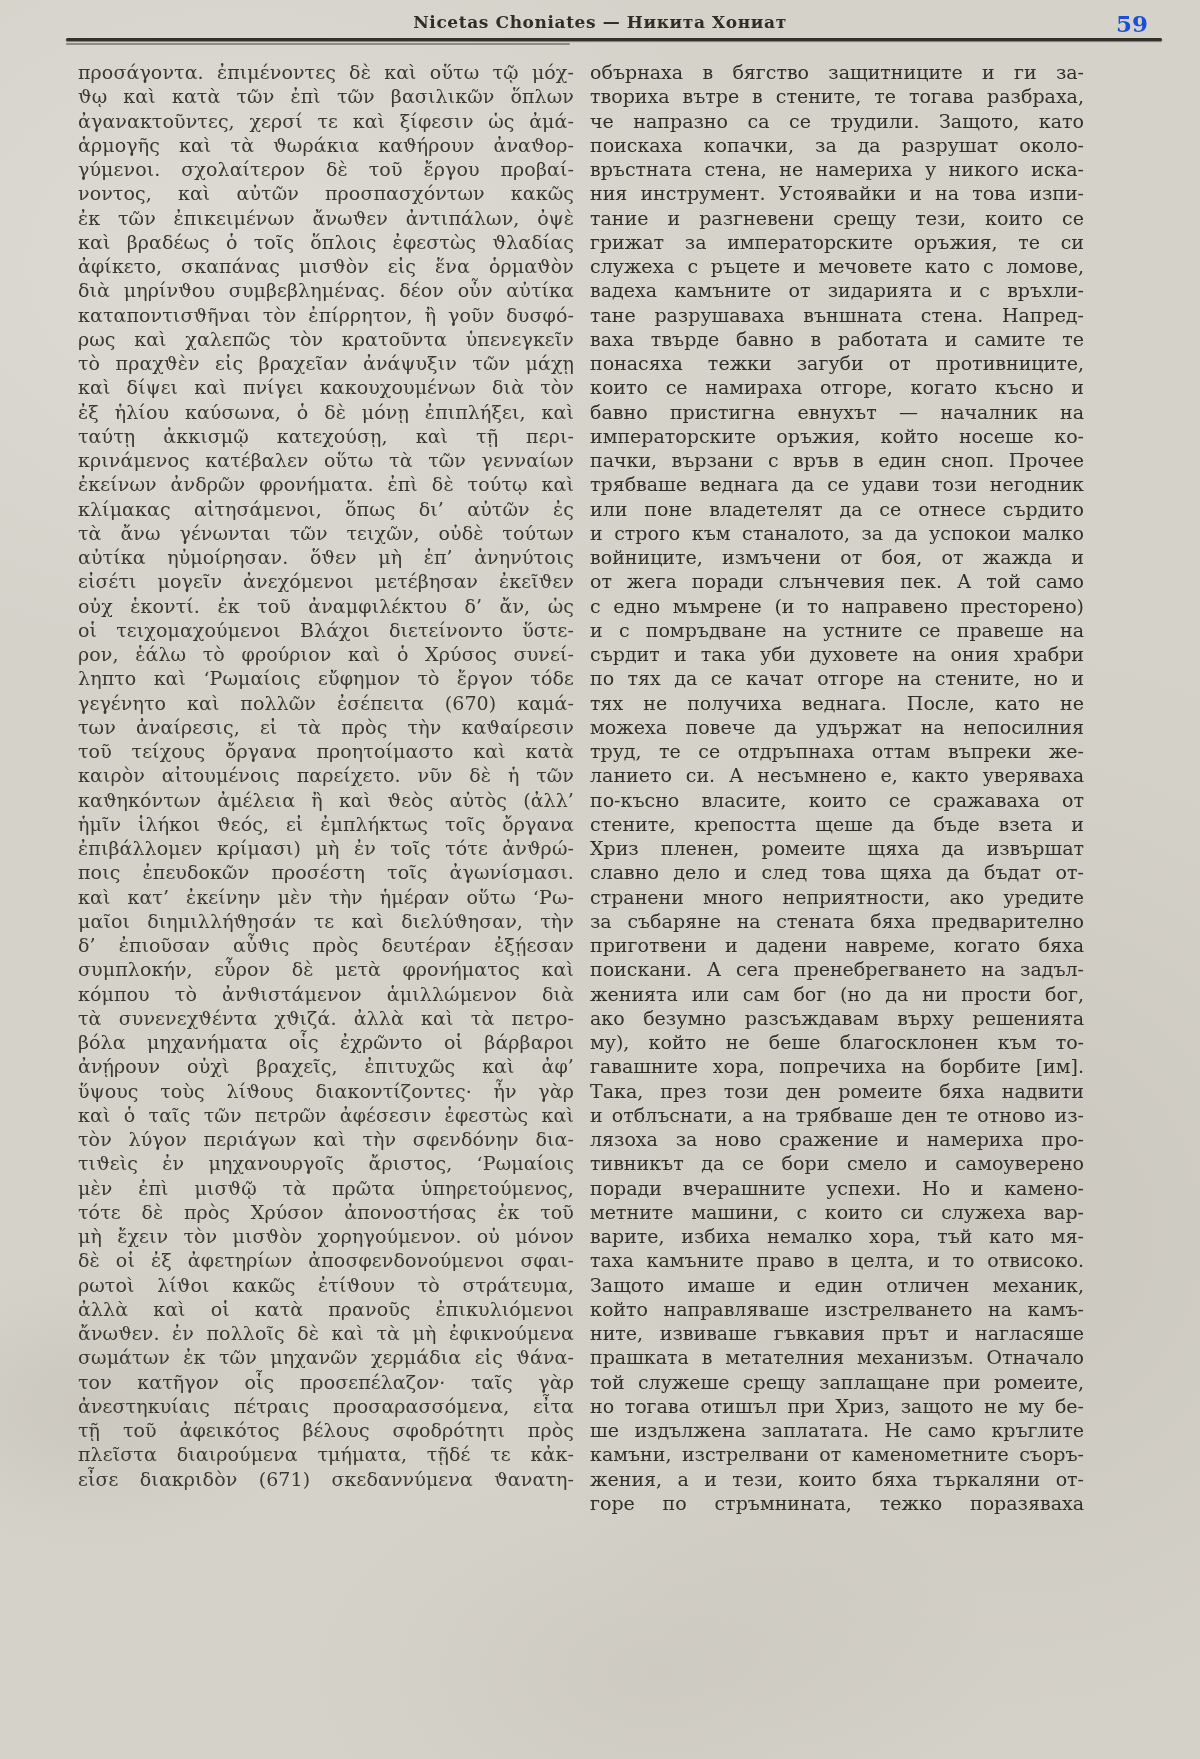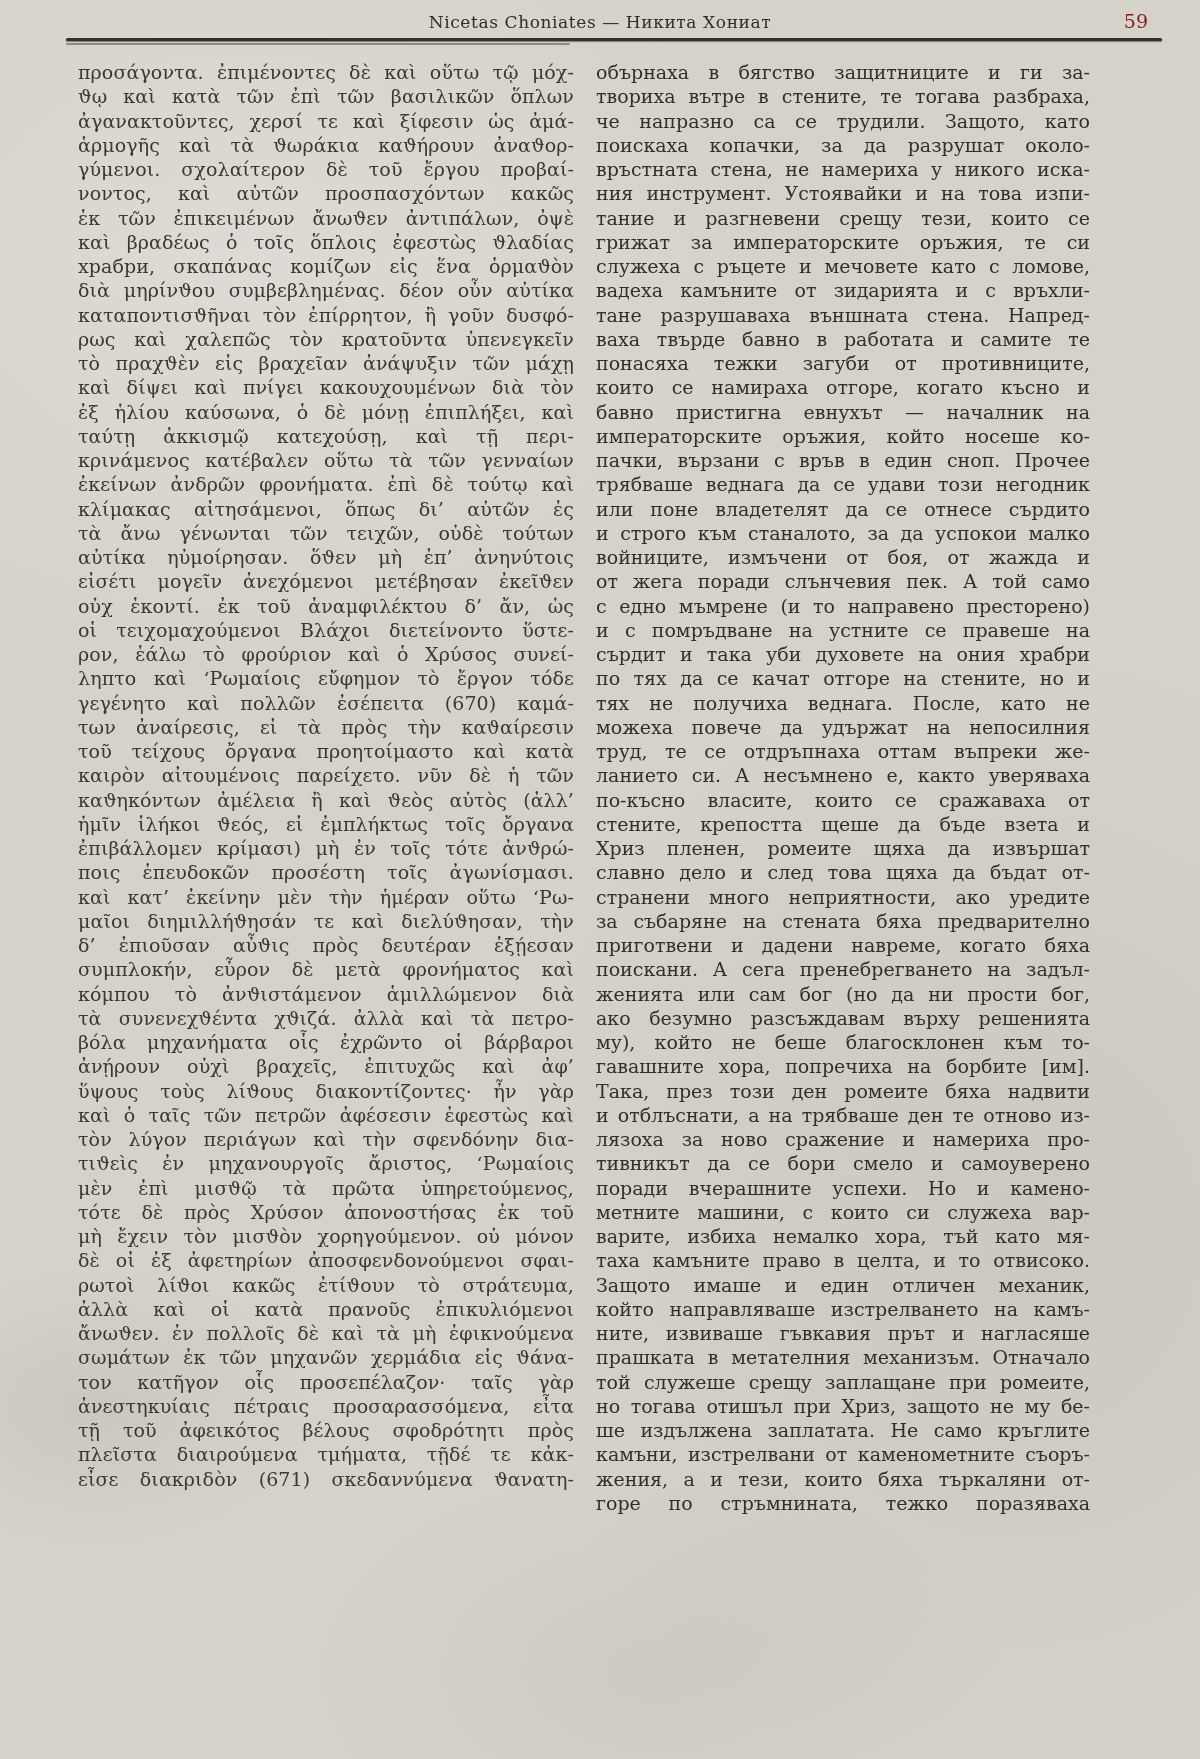--- a/index.html
+++ b/index.html
@@ -26,31 +26,31 @@
     left: 0;
     width: 1200px;
     height: 30px;
   }
   .running-title {
     position: absolute;
     left: 0;
     right: 0;
     text-align: center;
     font-size: 17px;
-    font-weight: normal;
+    font-weight: bold;
     letter-spacing: 0.6px;
     color: #2f2d26;
   }
   .page-number {
     position: absolute;
     right: 52px;
     top: -2px;
-    font-size: 19px;
-    font-weight: normal;
-    color: #7f1d1d;
+    font-size: 23px;
+    font-weight: bold;
+    color: #1d4ed8;
   }
   .head-rule {
     position: absolute;
     top: 38px;
     left: 66px;
     width: 1096px;
     height: 3px;
     background: #33312a;
     border-radius: 2px;
     box-shadow: 0 1px 1px rgba(51,49,42,0.55);
@@ -69,21 +69,21 @@
     position: absolute;
     top: 60px;
     left: 78px;
     width: 1016px;
     display: flex;
   }
   .column {
     width: 496px;
   }
   .column.greek { margin-right: 0; }
-  .column.bulgarian { margin-left: 22px; width: 494px; }
+  .column.bulgarian { margin-left: 16px; width: 494px; }
   .line {
     font-size: 19px;
     line-height: 24.25px;
     height: 24.25px;
     text-align: justify;
     text-align-last: justify;
     white-space: nowrap;
     color: #36342d;
   }
   .column.greek .line {
@@ -106,21 +106,21 @@
 <div class="columns">
   <div class="column greek">
       <div class="line">προσάγοντα. ἐπιμένοντες δὲ καὶ οὕτω τῷ μόχ-</div>
       <div class="line">ϑῳ καὶ κατὰ τῶν ἐπὶ τῶν βασιλικῶν ὅπλων</div>
       <div class="line">ἀγανακτοῦντες, χερσί τε καὶ ξίφεσιν ὡς ἀμά-</div>
       <div class="line">ἁρμογῆς καὶ τὰ ϑωράκια καϑήρουν ἀναϑορ-</div>
       <div class="line">γύμενοι. σχολαίτερον δὲ τοῦ ἔργου προβαί-</div>
       <div class="line">νοντος, καὶ αὐτῶν προσπασχόντων κακῶς</div>
       <div class="line">ἐκ τῶν ἐπικειμένων ἄνωϑεν ἀντιπάλων, ὀψὲ</div>
       <div class="line">καὶ βραδέως ὁ τοῖς ὅπλοις ἐφεστὼς ϑλαδίας</div>
-      <div class="line">храбри, σκαπάνας κομίζων εἰς ἕνα ὁρμαϑὸν</div>
+      <div class="line">ἀφίκετο, σκαπάνας μισϑὸν εἰς ἕνα ὁρμαϑὸν</div>
       <div class="line">διὰ μηρίνϑου συμβεβλημένας. δέον οὖν αὐτίκα</div>
       <div class="line">καταποντισϑῆναι τὸν ἐπίρρητον, ἢ γοῦν δυσφό-</div>
       <div class="line">ρως καὶ χαλεπῶς τὸν κρατοῦντα ὑπενεγκεῖν</div>
       <div class="line">τὸ πραχϑὲν εἰς βραχεῖαν ἀνάψυξιν τῶν μάχῃ</div>
       <div class="line">καὶ δίψει καὶ πνίγει κακουχουμένων διὰ τὸν</div>
       <div class="line">ἐξ ἡλίου καύσωνα, ὁ δὲ μόνῃ ἐπιπλήξει, καὶ</div>
       <div class="line">ταύτῃ ἀκκισμῷ κατεχούσῃ, καὶ τῇ περι-</div>
       <div class="line">κρινάμενος κατέβαλεν οὕτω τὰ τῶν γενναίων</div>
       <div class="line">ἐκείνων ἀνδρῶν φρονήματα. ἐπὶ δὲ τούτῳ καὶ</div>
       <div class="line">κλίμακας αἰτησάμενοι, ὅπως δι’ αὐτῶν ἐς</div>

